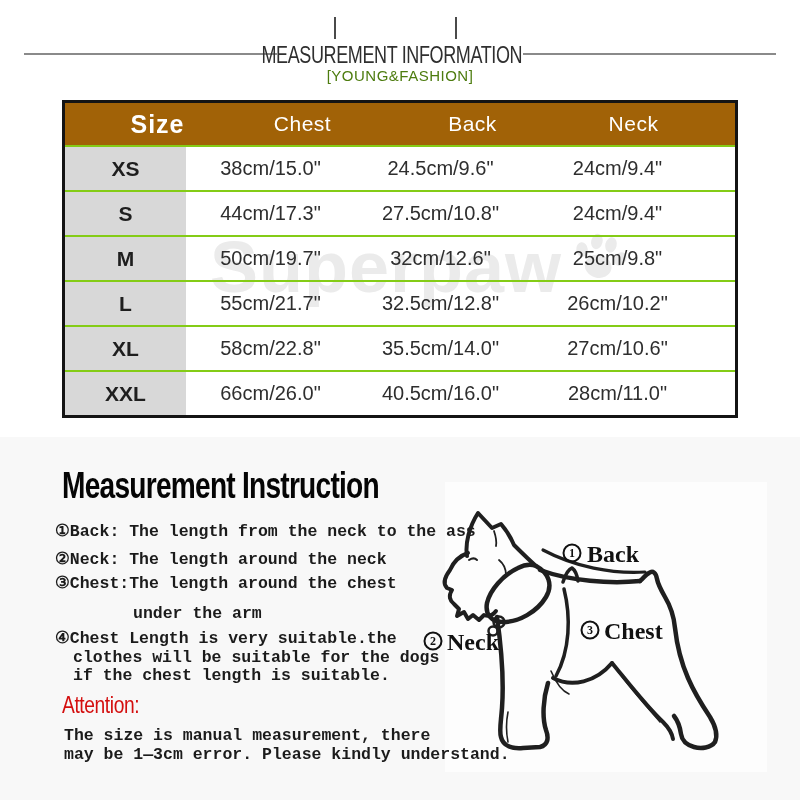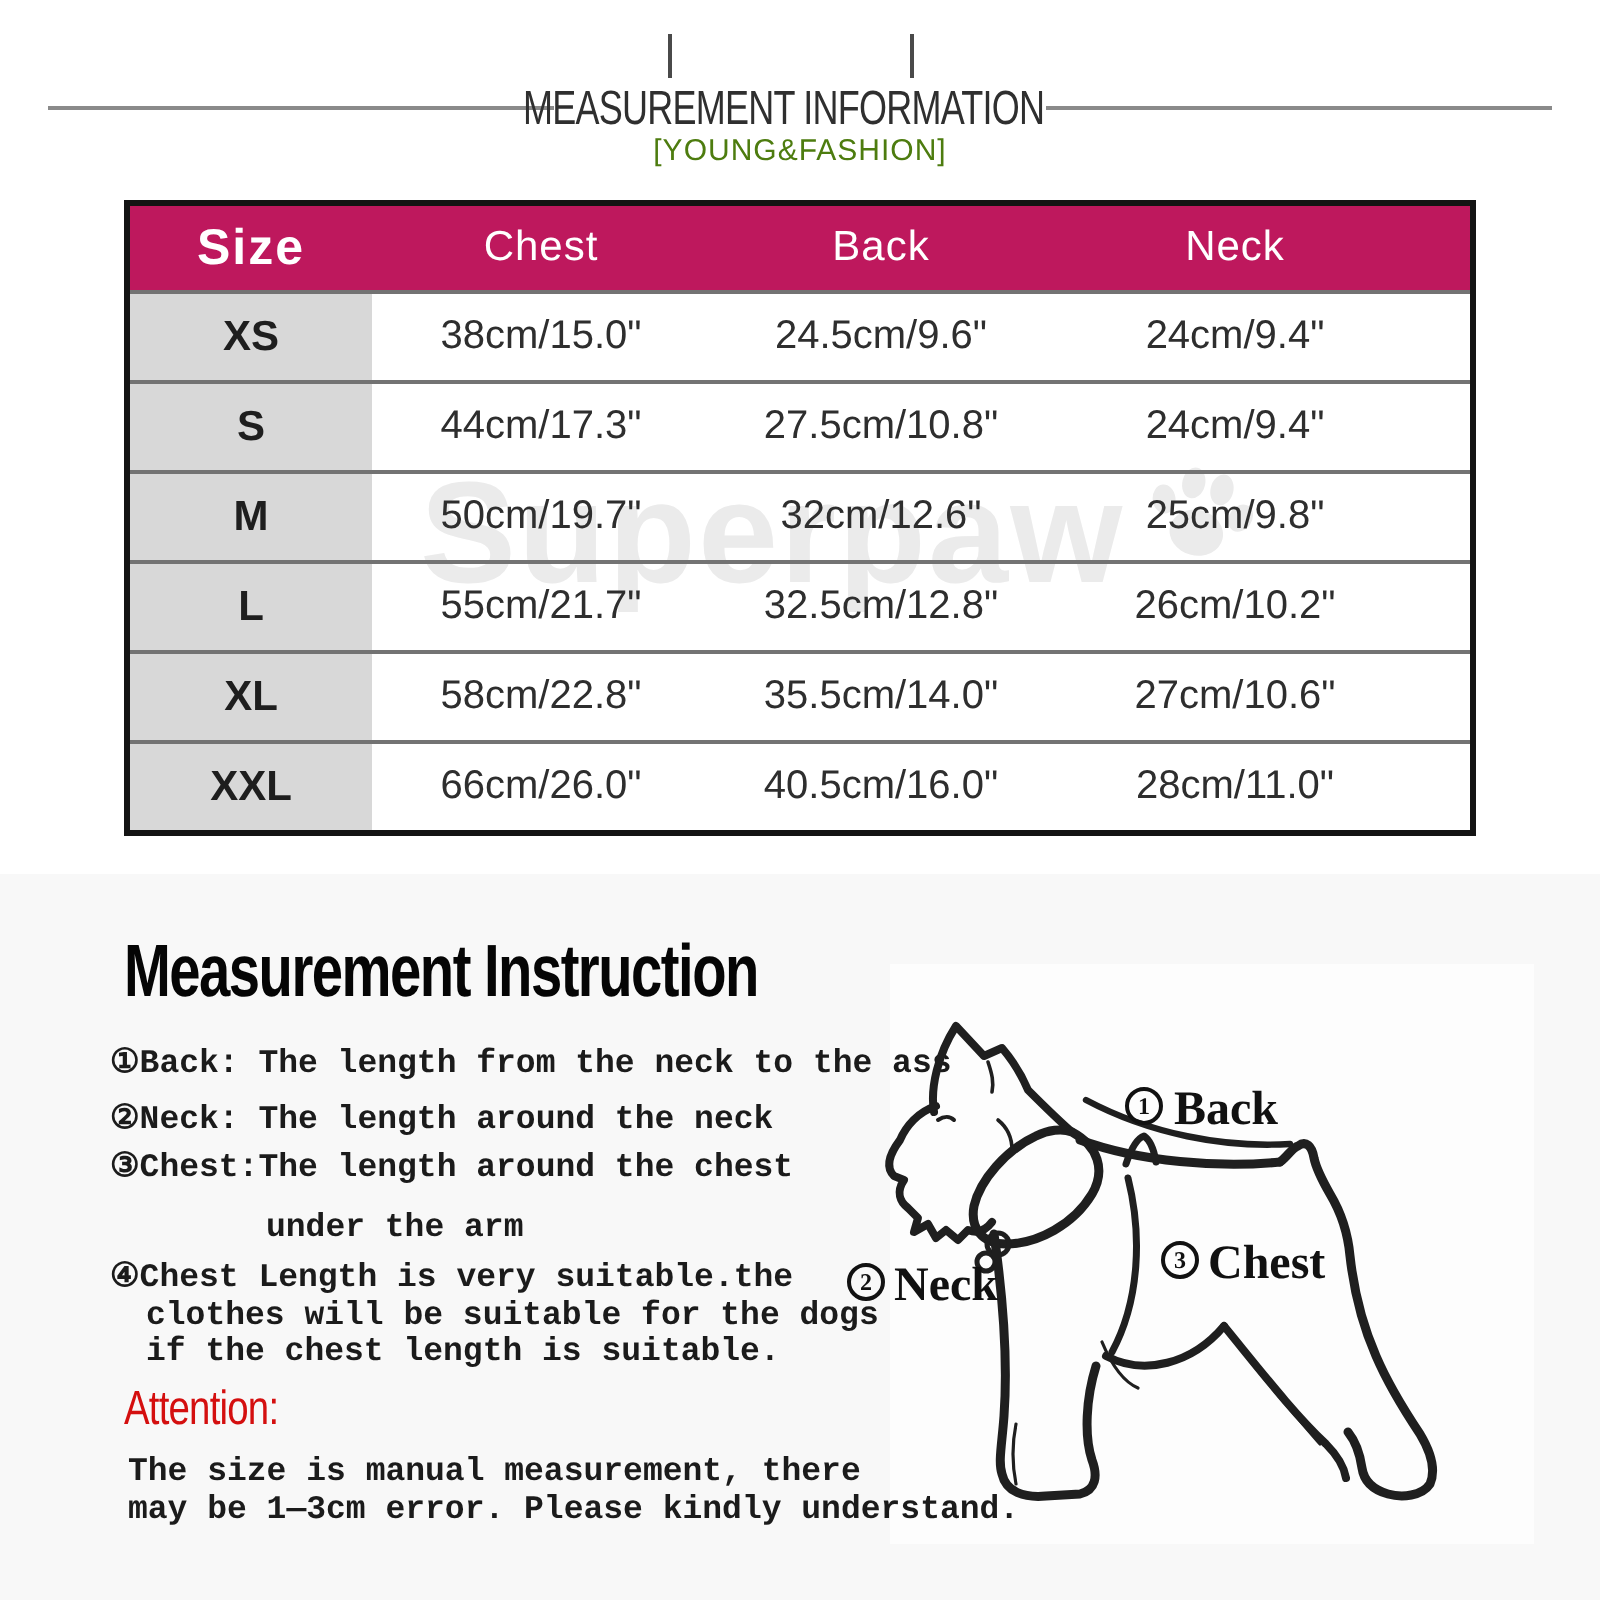--- a/index.html
+++ b/index.html
@@ -23,22 +23,22 @@
     position:absolute;top:67px;left:0;right:0;text-align:center;
     font-size:15px;color:#4d7c0f;letter-spacing:0.5px;
   }
   
   .size-table{
     position:absolute;left:62px;top:100px;width:676px;height:318px;
     border:3px solid #141414;box-sizing:border-box;background:#fff;
     display:grid;grid-template-rows:42px repeat(6,1fr);
   }
   .trow{display:grid;grid-template-columns:121px 169px 171px 1fr;position:relative;z-index:1;}
-  .trow + .trow{border-top:2px solid #737373;}
-  .thead{background:#be185d;}
+  .trow + .trow{border-top:2px solid #84cc16;}
+  .thead{background:#a16207;padding-left:32px;}
   .cell{display:flex;align-items:center;justify-content:center;}
   .th{color:#fff;font-size:21px;letter-spacing:0.5px;}
   .th-size{font-size:25px;font-weight:700;letter-spacing:1px;}
   .td-size{background:#d8d8d8;font-size:21px;font-weight:600;color:#1e1e1e;}
   .td-val{font-size:20px;color:#2e2e2e;}
   .col-neck{padding-right:26px;}
   .watermark{
     position:absolute;left:145px;top:123px;z-index:0;
     display:flex;align-items:center;gap:8px;
     font-size:72px;font-weight:700;color:#ebebeb;letter-spacing:1px;

